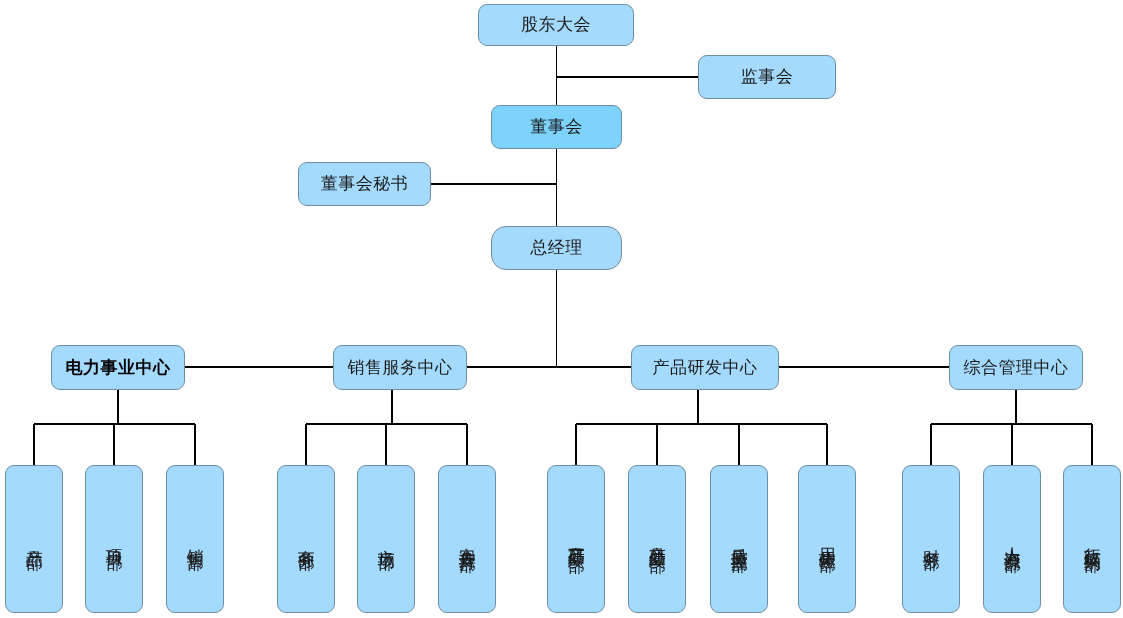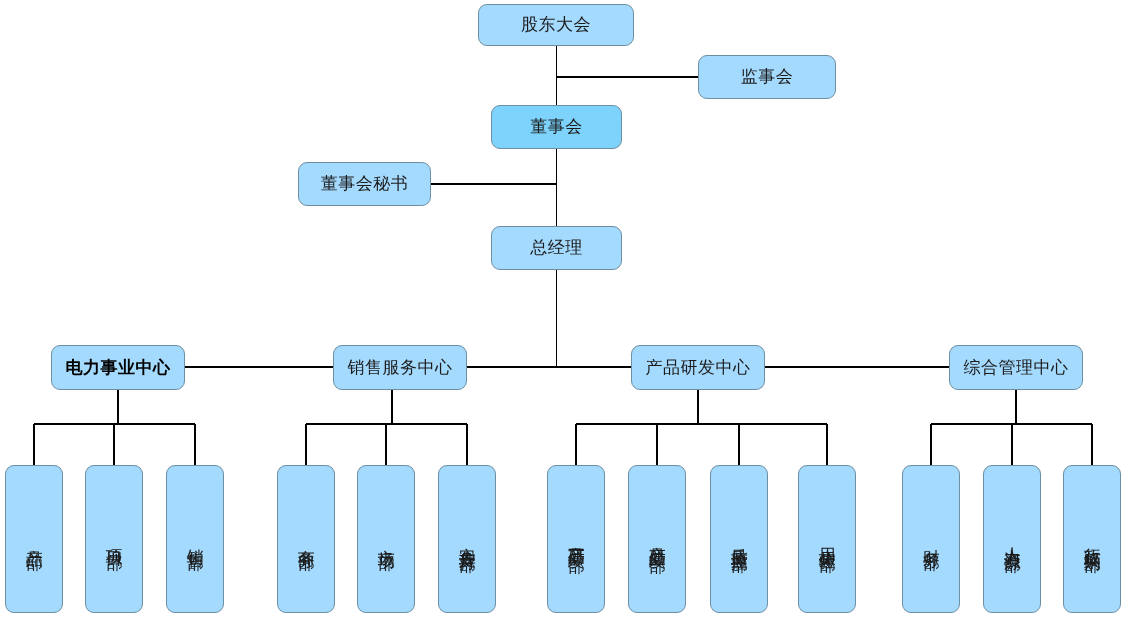--- a/index.html
+++ b/index.html
@@ -115,31 +115,31 @@
   <div class="node" style="left: 478px; top: 4px; width: 156px; height: 42px; background: rgb(165, 218, 255); border-color: rgb(109, 143, 163); color: rgb(27, 27, 27);">
     <span class="label">股东大会</span>
   </div>
   <div class="node" style="left: 491px; top: 105px; width: 131px; height: 44px; background: #7dd3fc; border-color: rgb(109, 143, 163); color: rgb(27, 27, 27);">
     <span class="label">董事会</span>
   </div>
 
   <div class="node" style="left: 298px; top: 162px; width: 133px; height: 44px; background: rgb(165, 218, 255); border-color: rgb(109, 143, 163); color: rgb(27, 27, 27);">
     <span class="label">董事会秘书</span>
   </div>
-  <div class="node" style="left: 491px; top: 226px; width: 131px; height: 44px; background: rgb(165, 218, 255); border-color: rgb(109, 143, 163); color: rgb(27, 27, 27);">
+  <div class="node" style="left: 491px; top: 226px; width: 131px; height: 44px; background: rgb(165, 218, 255); border-color: rgb(109, 143, 163); color: rgb(27, 27, 27); border-radius: 15px;">
     <span class="label">总经理</span>
   </div>
 
   <div class="node" style="left: 51px; top: 345px; width: 134px; height: 45px; background: rgb(165, 218, 255); border-color: rgb(109, 143, 163); color: #000000; font-weight: bold;">
     <span class="label">电力事业中心</span>
   </div>
   <div class="node" style="left: 325px; top: 345px; width: 134px; height: 45px; background: rgb(165, 218, 255); border-color: rgb(109, 143, 163); color: rgb(27, 27, 27); margin-left: 8px;">
     <span class="label">销售服务中心</span>
   </div>
-  <div class="node" style="left: 631px; top: 345px; width: 134px; height: 45px; background: rgb(165, 218, 255); border-color: rgb(109, 143, 163); color: rgb(27, 27, 27);">
+  <div class="node" style="left: 631px; top: 345px; width: 148px; height: 45px; background: rgb(165, 218, 255); border-color: rgb(109, 143, 163); color: rgb(27, 27, 27);">
     <span class="label">产品研发中心</span>
   </div>
   <div class="node" style="left: 949px; top: 345px; width: 134px; height: 45px; background: rgb(165, 218, 255); border-color: rgb(109, 143, 163); color: rgb(27, 27, 27);">
     <span class="label">综合管理中心</span>
   </div>
 
   <div class="node vertical" style="left: 5px; top: 465px; width: 58px; height: 148px; background: rgb(165, 218, 255); border-color: rgb(109, 143, 163); color: rgb(27, 27, 27);">
     <span class="label">产品部</span>
   </div>
   <div class="node vertical" style="left: 85px; top: 465px; width: 58px; height: 148px; background: rgb(165, 218, 255); border-color: rgb(109, 143, 163); color: rgb(27, 27, 27);">

